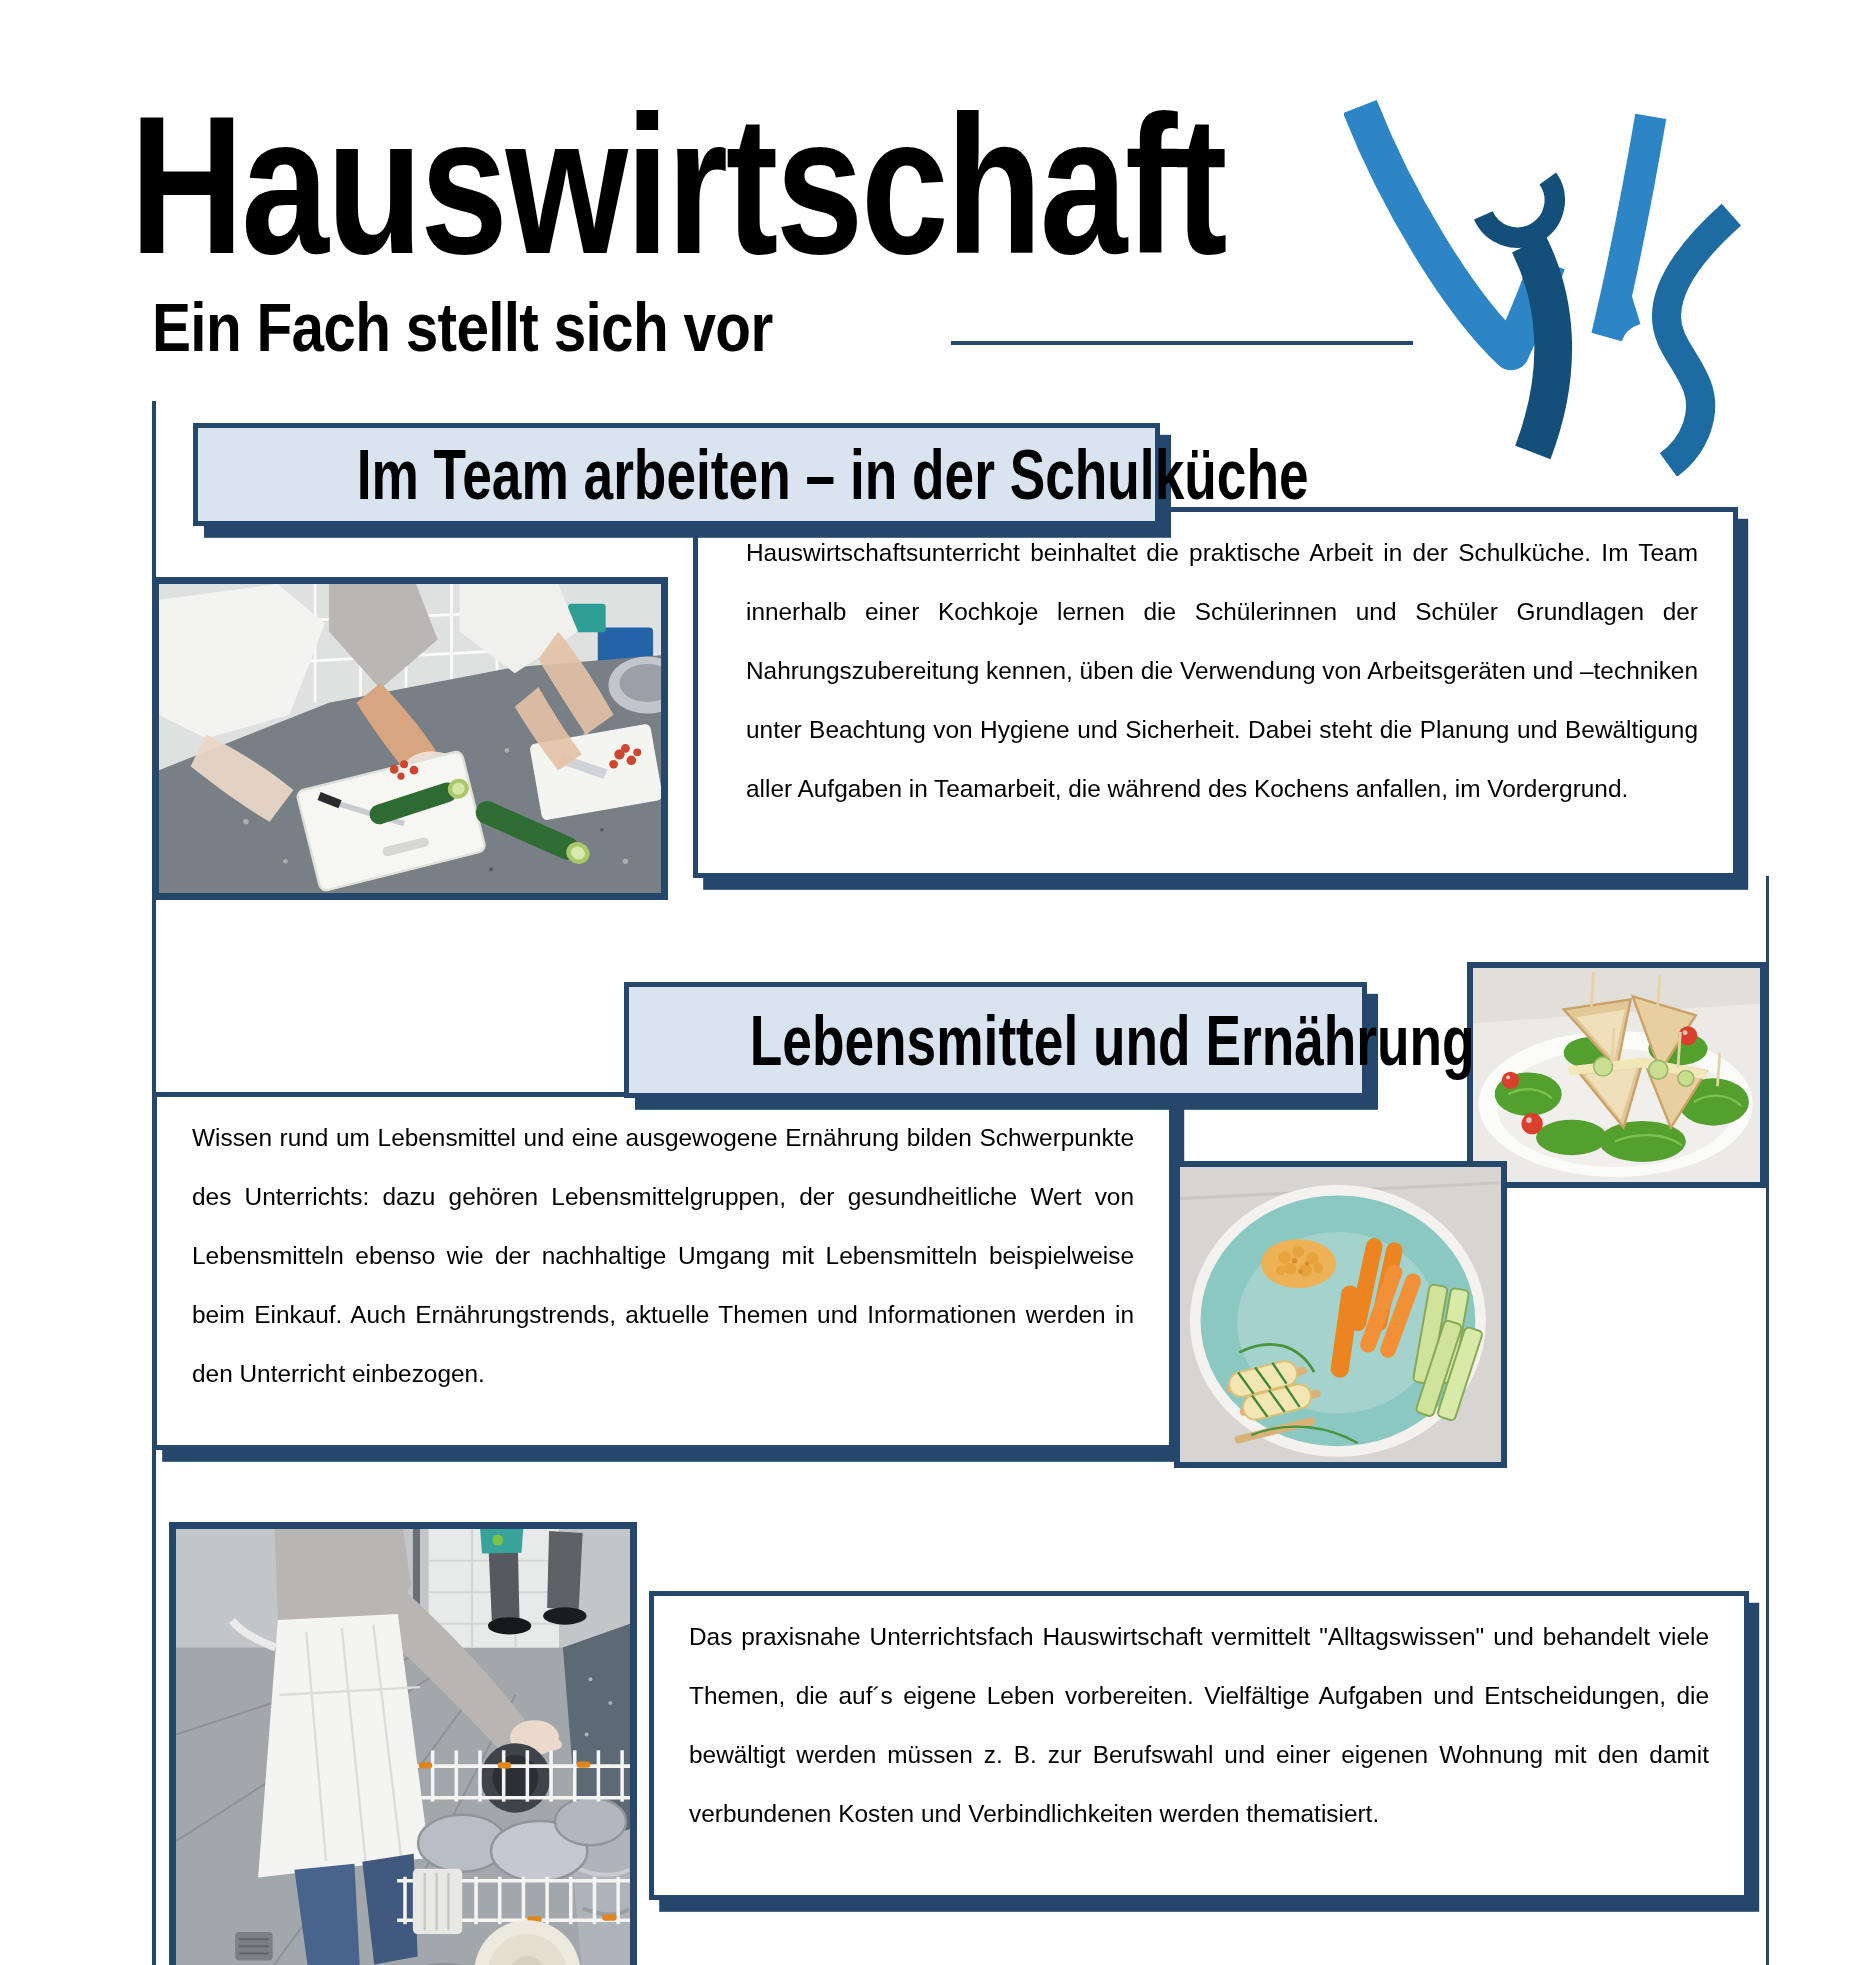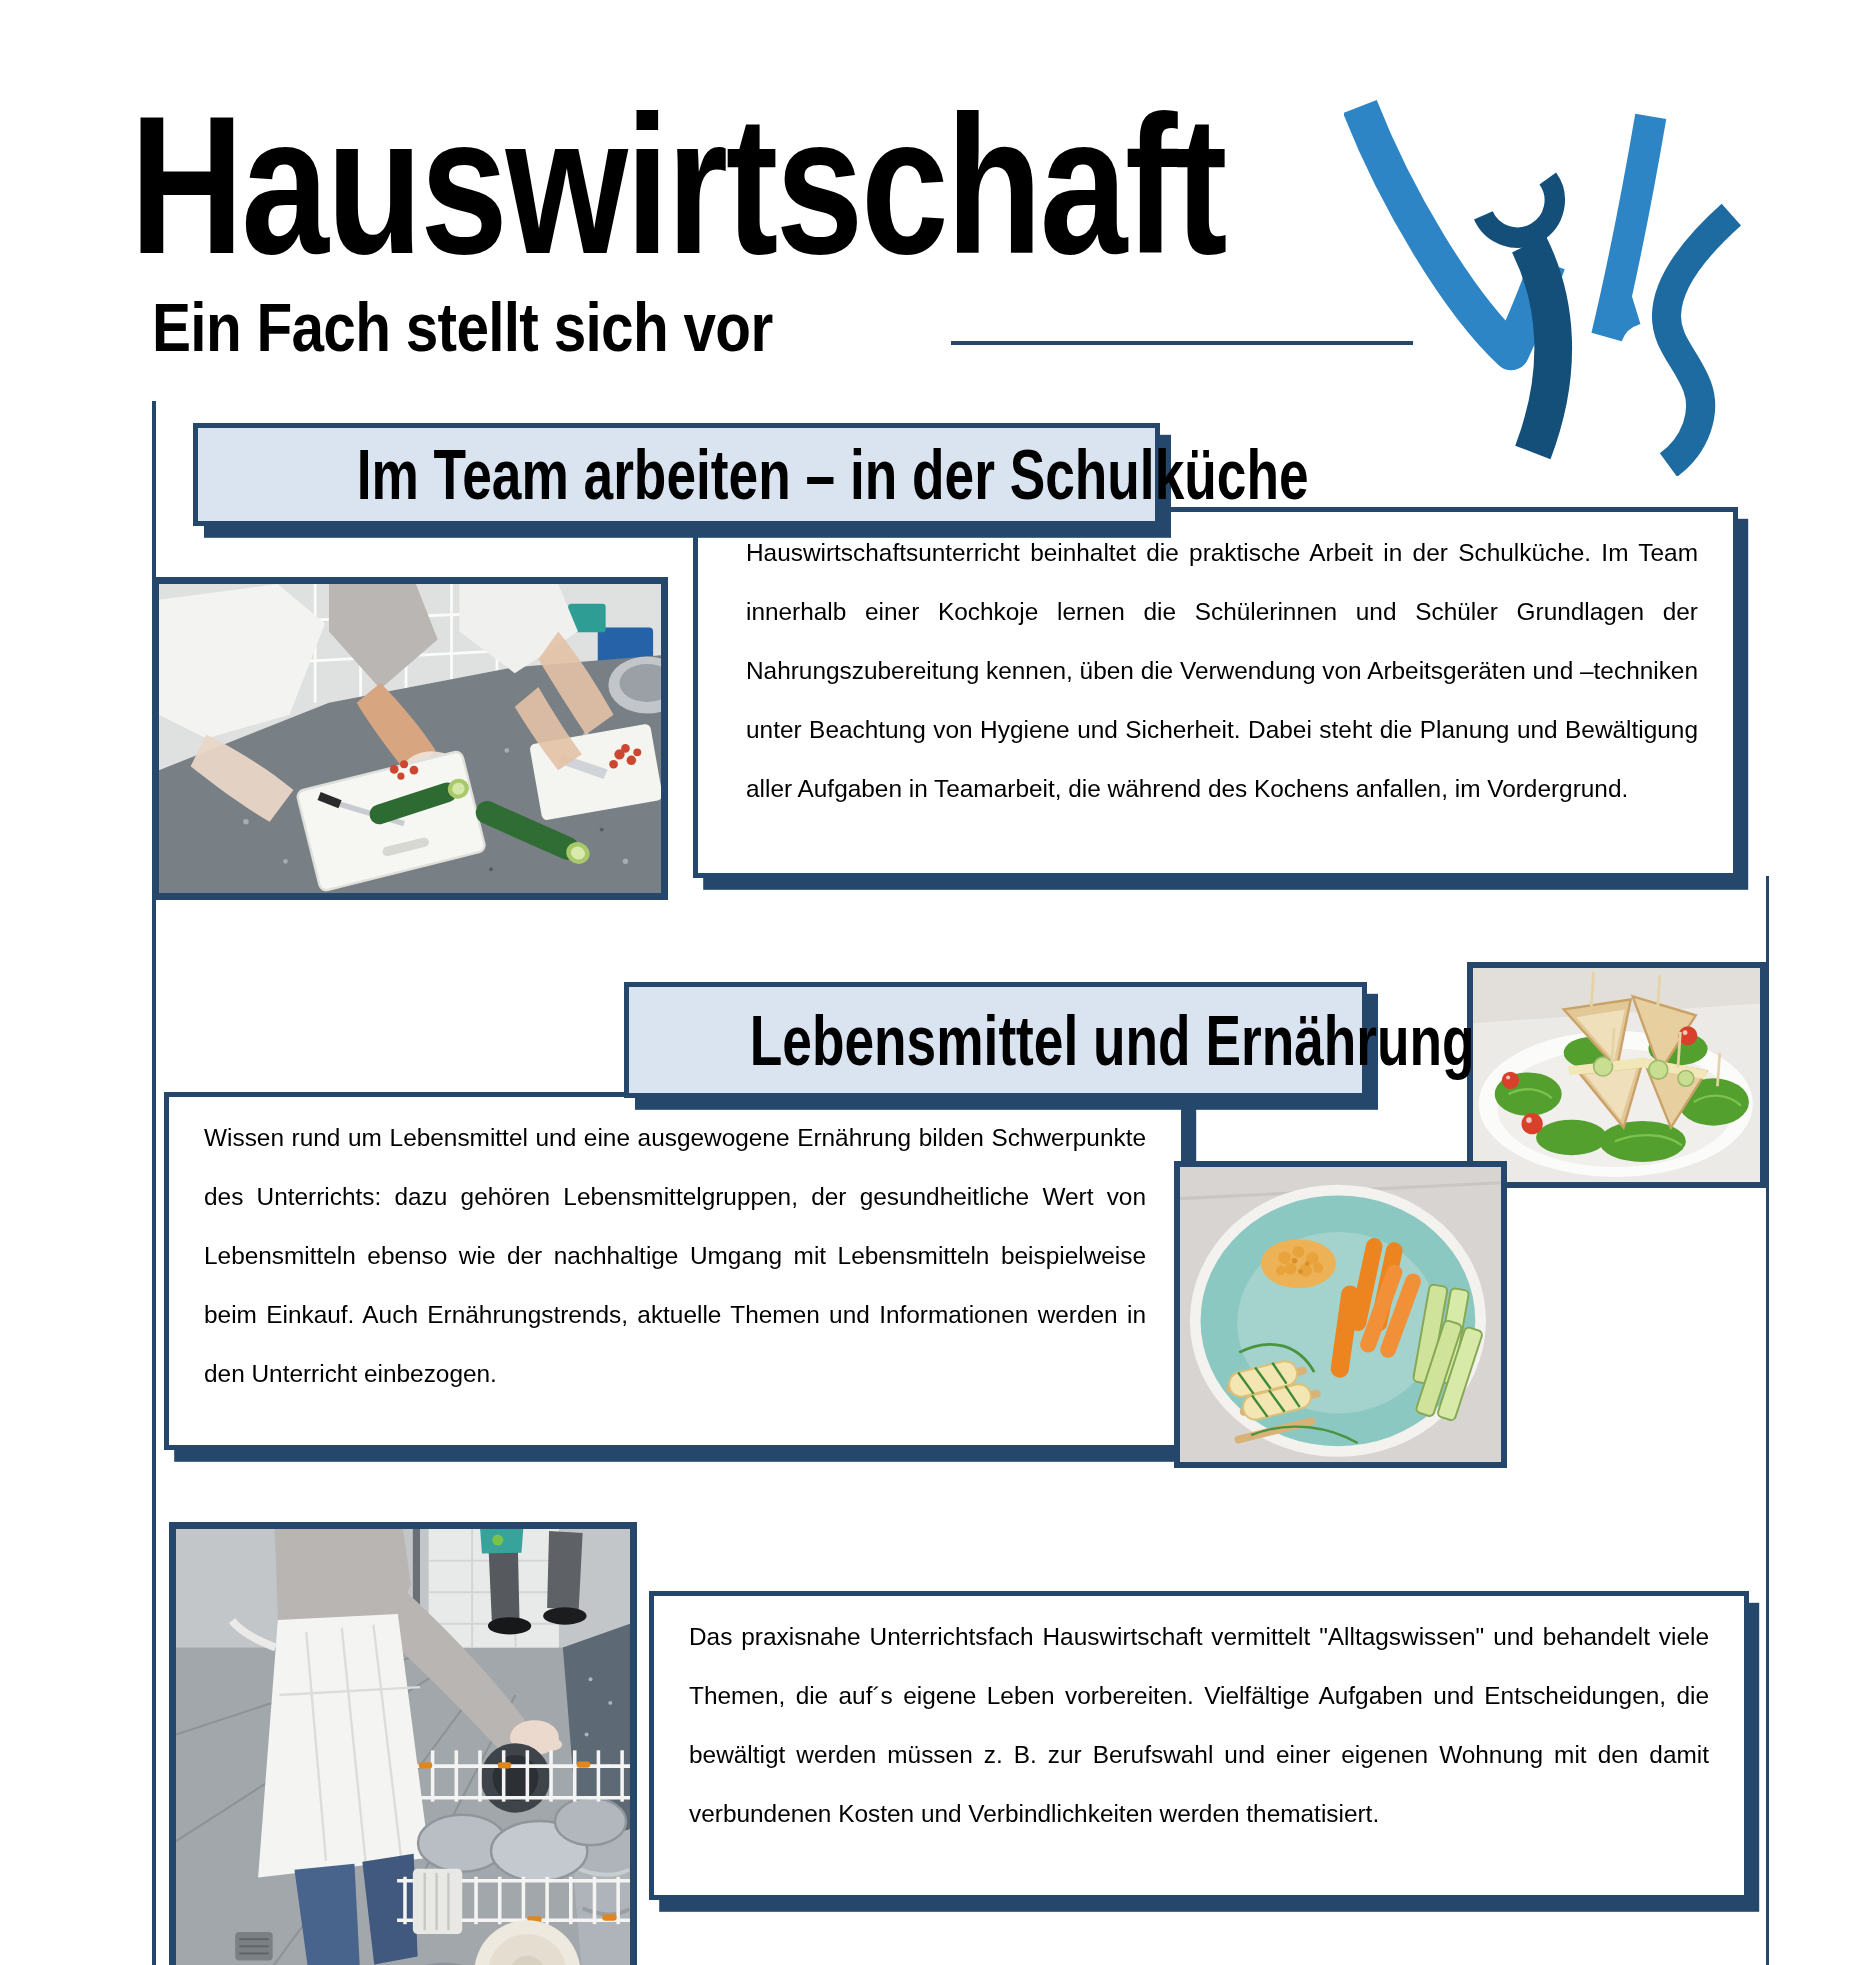--- a/index.html
+++ b/index.html
@@ -226,21 +226,21 @@
       <g stroke="#e6d2a4" stroke-width="7">
         <line x1="300" y1="98" x2="306" y2="10"></line>
           <line x1="468" y1="105" x2="474" y2="18"></line>
         <line x1="352" y1="242" x2="358" y2="152"></line>
           <line x1="520" y1="252" x2="526" y2="162"></line>
         <line x1="620" y1="300" x2="626" y2="215"></line>
       </g>
     </svg>
   </figure>
 
-  <div class="abs tbox" style="left:164px;top:1092px;width:1022px;height:358px;">
+  <div class="abs tbox" style="left:152px;top:1092px;width:1022px;height:358px;">
     <p>Wissen rund um Lebensmittel und eine ausgewogene Ernährung bilden Schwerpunkte des Unterrichts: dazu gehören Lebensmittelgruppen, der gesundheitliche Wert von Lebensmitteln ebenso wie der nachhaltige Umgang mit Lebensmitteln beispielweise beim Einkauf. Auch Ernährungstrends, aktuelle Themen und Informationen werden in den Unterricht einbezogen.</p>
   </div>
 
   <figure class="abs photo photo-top" style="left:1174px;top:1161px;width:333px;height:307px;border-width:6.3px;">
     <svg viewBox="0 0 813 748" preserveAspectRatio="none">
       <rect width="813" height="748" fill="#d8d4d1"></rect>
       <line x1="0" y1="80" x2="813" y2="40" stroke="#cac6c2" stroke-width="8"></line>
       <ellipse cx="400" cy="390" rx="375" ry="345" fill="#f4f2ef"></ellipse>
       <ellipse cx="400" cy="390" rx="348" ry="318" fill="#8cc8c2"></ellipse>
       <ellipse cx="400" cy="395" rx="255" ry="230" fill="#a3d3cc"></ellipse>

